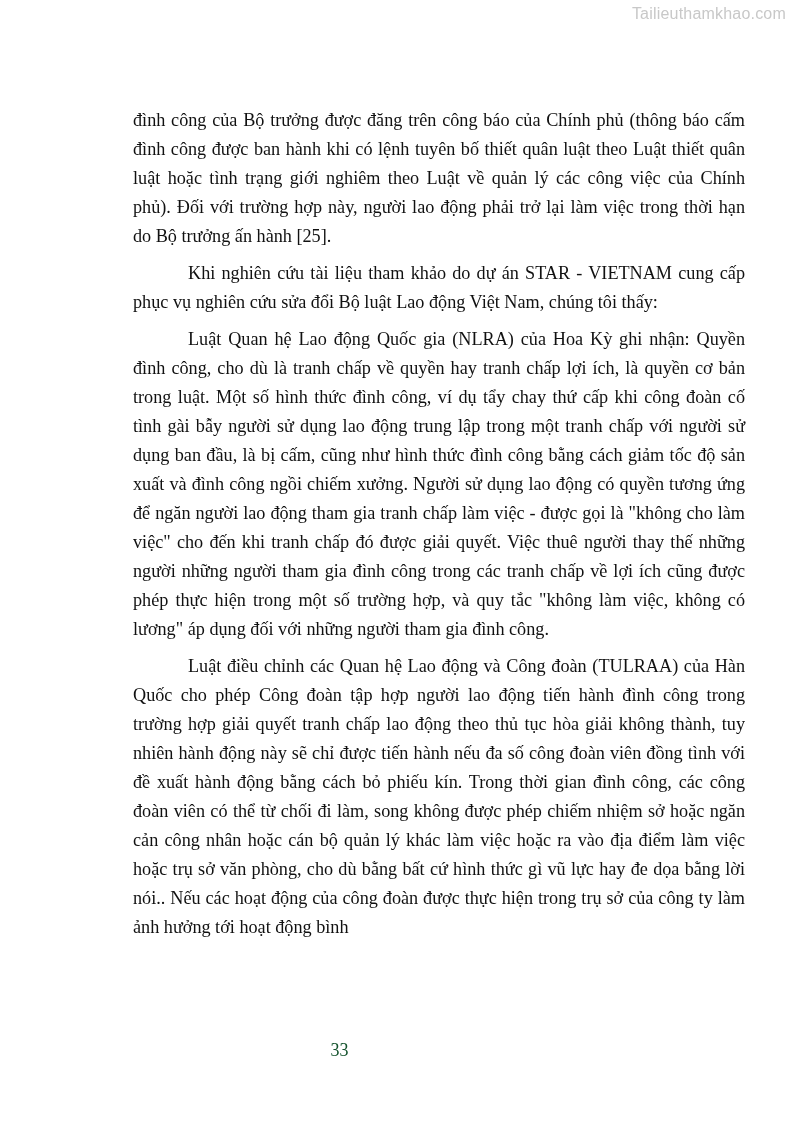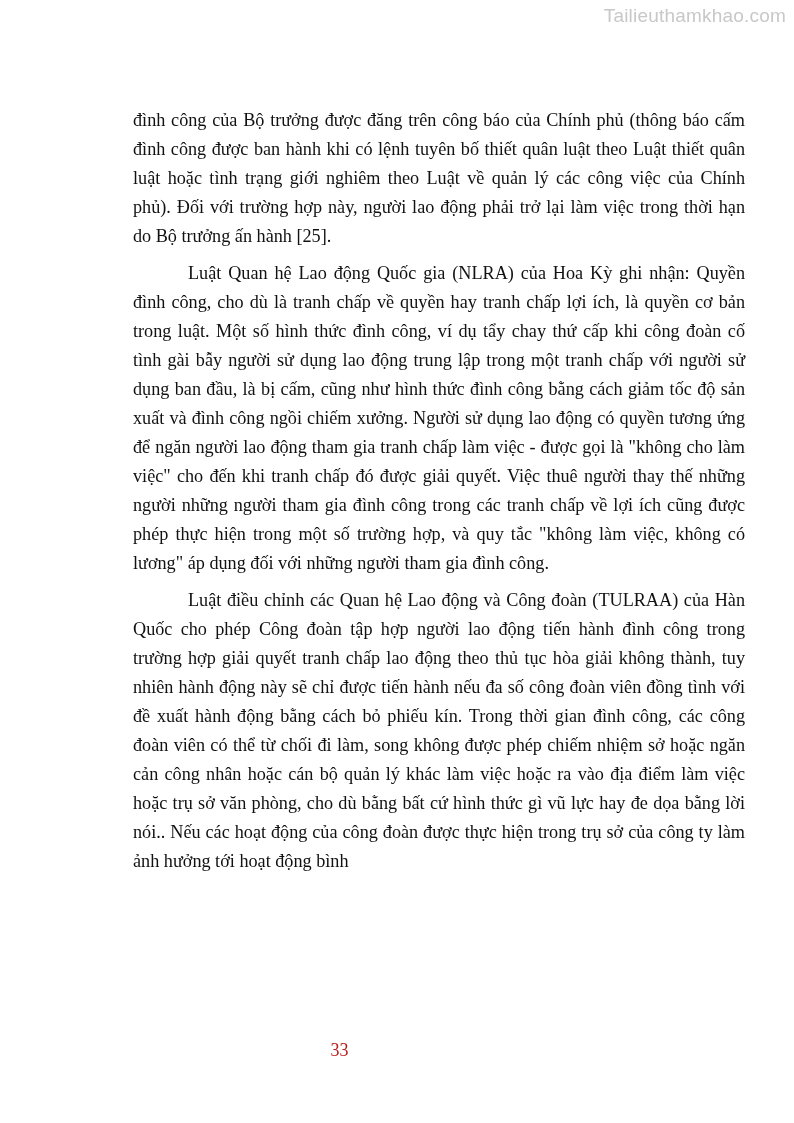--- a/index.html
+++ b/index.html
@@ -13,21 +13,21 @@
       position: relative;
       overflow: hidden;
       font-family: "Liberation Serif", "DejaVu Serif", serif;
       color: #111111;
     }
     .watermark {
       position: absolute;
       top: 5px;
       right: 8px;
       font-family: "Liberation Sans", "DejaVu Sans", sans-serif;
-      font-size: 19px;
+      font-size: 16px;
       color: #c8c8c8;
       letter-spacing: 0.2px;
     }
     .page-body {
       position: absolute;
       left: 133px;
       top: 106px;
       width: 612px;
     }
     .para {
@@ -43,27 +43,28 @@
       text-indent: 0;
       font-family: Liberation Serif, serif;
     }
     .page-number {
       position: absolute;
       top: 1040px;
       left: 0;
       width: 679px;
       text-align: center;
       font-size: 18px;
-      color: #b91c1c;
+      color: #14532d;
     }
   </style>
 </head>
 <body>
 
 <div class="watermark">Tailieuthamkhao.com</div>
 
 <div class="page-body">
   <p class="para continued">đình công của Bộ trưởng được đăng trên công báo của Chính phủ (thông báo cấm đình công được ban hành khi có lệnh tuyên bố thiết quân luật theo Luật thiết quân luật hoặc tình trạng giới nghiêm theo Luật về quản lý các công việc của Chính phủ). Đối với trường hợp này, người lao động phải trở lại làm việc trong thời hạn do Bộ trưởng ấn hành [25].</p>
+  <p class="para indent">Khi nghiên cứu tài liệu tham khảo do dự án STAR - VIETNAM cung cấp phục vụ nghiên cứu sửa đổi Bộ luật Lao động Việt Nam, chúng tôi thấy:</p>
   <p class="para indent">Luật Quan hệ Lao động Quốc gia (NLRA) của Hoa Kỳ ghi nhận: Quyền đình công, cho dù là tranh chấp về quyền hay tranh chấp lợi ích, là quyền cơ bản trong luật. Một số hình thức đình công, ví dụ tẩy chay thứ cấp khi công đoàn cố tình gài bẫy người sử dụng lao động trung lập trong một tranh chấp với người sử dụng ban đầu, là bị cấm, cũng như hình thức đình công bằng cách giảm tốc độ sản xuất và đình công ngồi chiếm xưởng. Người sử dụng lao động có quyền tương ứng để ngăn người lao động tham gia tranh chấp làm việc - được gọi là "không cho làm việc" cho đến khi tranh chấp đó được giải quyết. Việc thuê người thay thế những người những người tham gia đình công trong các tranh chấp về lợi ích cũng được phép thực hiện trong một số trường hợp, và quy tắc "không làm việc, không có lương" áp dụng đối với những người tham gia đình công.</p>
   <p class="para indent">Luật điều chỉnh các Quan hệ Lao động và Công đoàn (TULRAA) của Hàn Quốc cho phép Công đoàn tập hợp người lao động tiến hành đình công trong trường hợp giải quyết tranh chấp lao động theo thủ tục hòa giải không thành, tuy nhiên hành động này sẽ chỉ được tiến hành nếu đa số công đoàn viên đồng tình với đề xuất hành động bằng cách bỏ phiếu kín. Trong thời gian đình công, các công đoàn viên có thể từ chối đi làm, song không được phép chiếm nhiệm sở hoặc ngăn cản công nhân hoặc cán bộ quản lý khác làm việc hoặc ra vào địa điểm làm việc hoặc trụ sở văn phòng, cho dù bằng bất cứ hình thức gì vũ lực hay đe dọa bằng lời nói.. Nếu các hoạt động của công đoàn được thực hiện trong trụ sở của công ty làm ảnh hưởng tới hoạt động bình</p>
 </div>
 
 <div class="page-number">33</div>
 
 </body></html>

